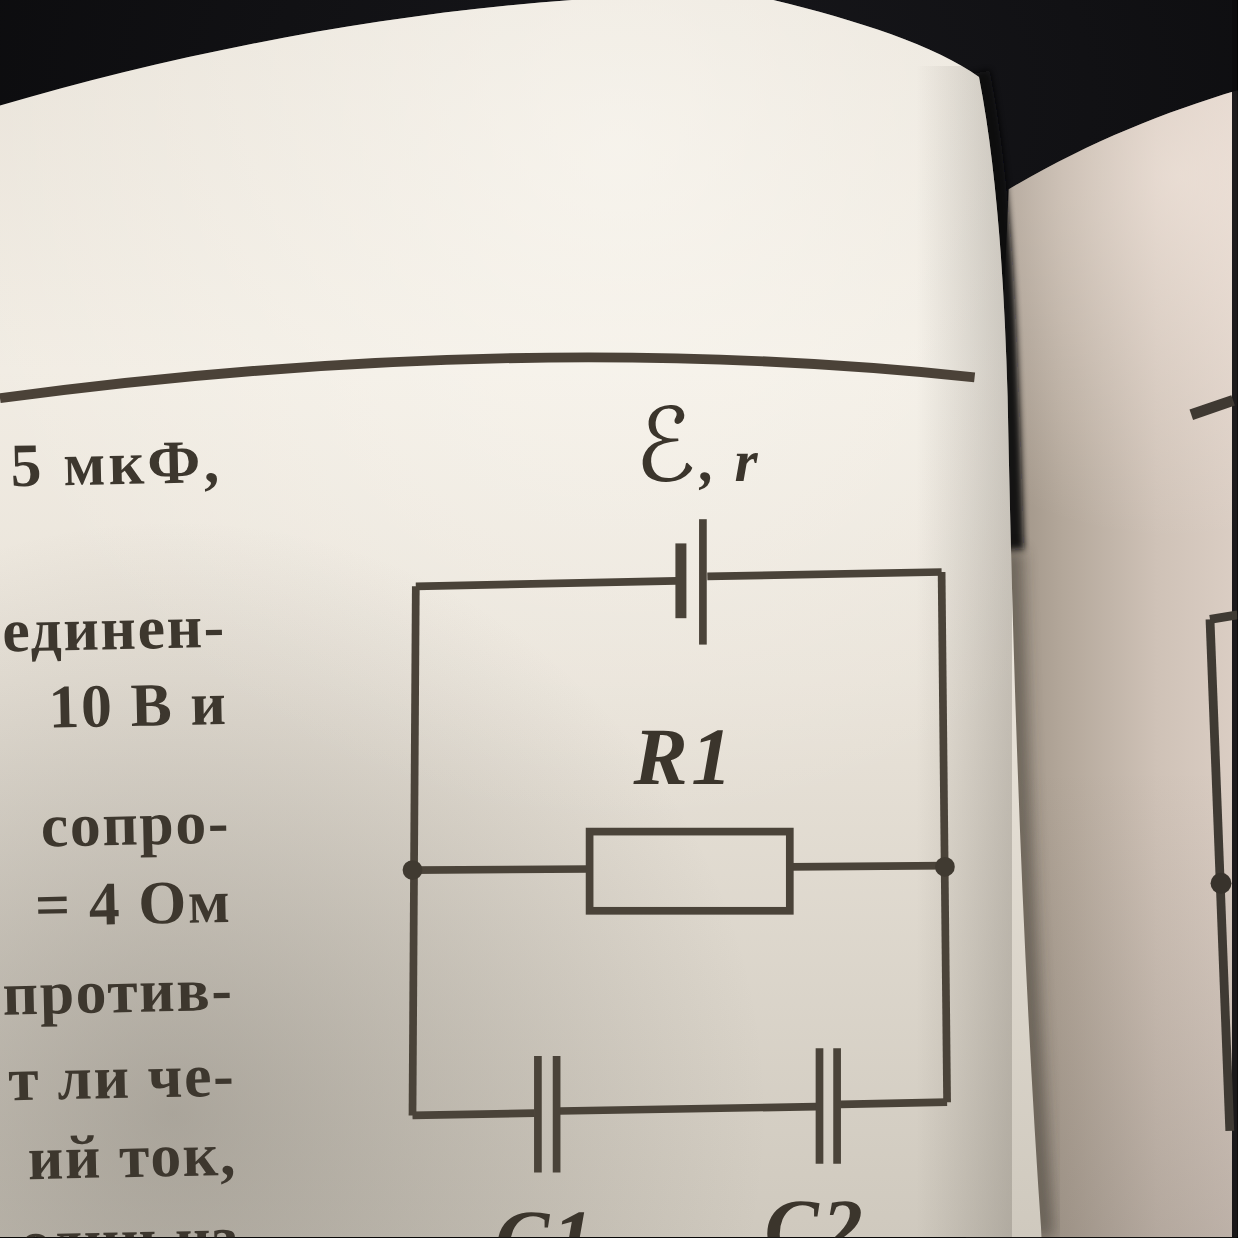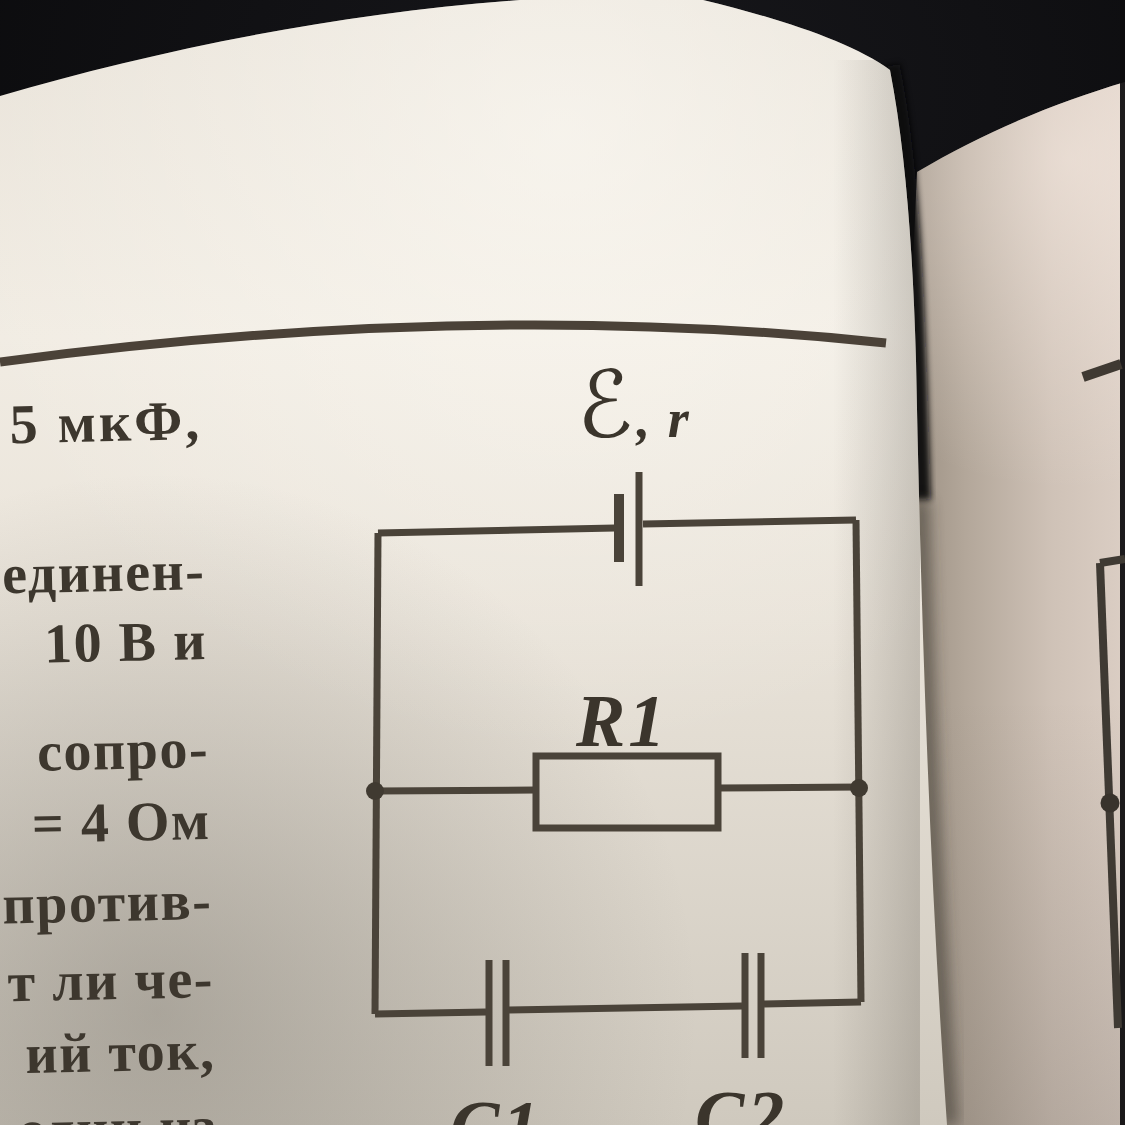--- a/index.html
+++ b/index.html
@@ -43,21 +43,21 @@
   }
   .emf-rest{
     font-family:"Liberation Serif","DejaVu Serif",serif;
     font-style:italic;font-weight:600;font-size:54px;line-height:1;
     margin-left:5px;letter-spacing:2px;
   }
   .part-label{
     position:absolute;color:#3b352c;white-space:nowrap;
     font-style:italic;font-weight:600;font-size:74px;line-height:1;letter-spacing:3px;
   }
-  .r1-label{left:576px;top:684px;}
+  .r1-label{left:576px;top:652px;}
   .c1-label{left:450px;top:1090px;}
   .c2-label{left:695px;top:1080px;}
 </style>
 </head>
 <body>
 
 <div id="stage">
 
   <svg id="scene" width="1125" height="1125" viewBox="0 0 1125 1125">
     <defs>

